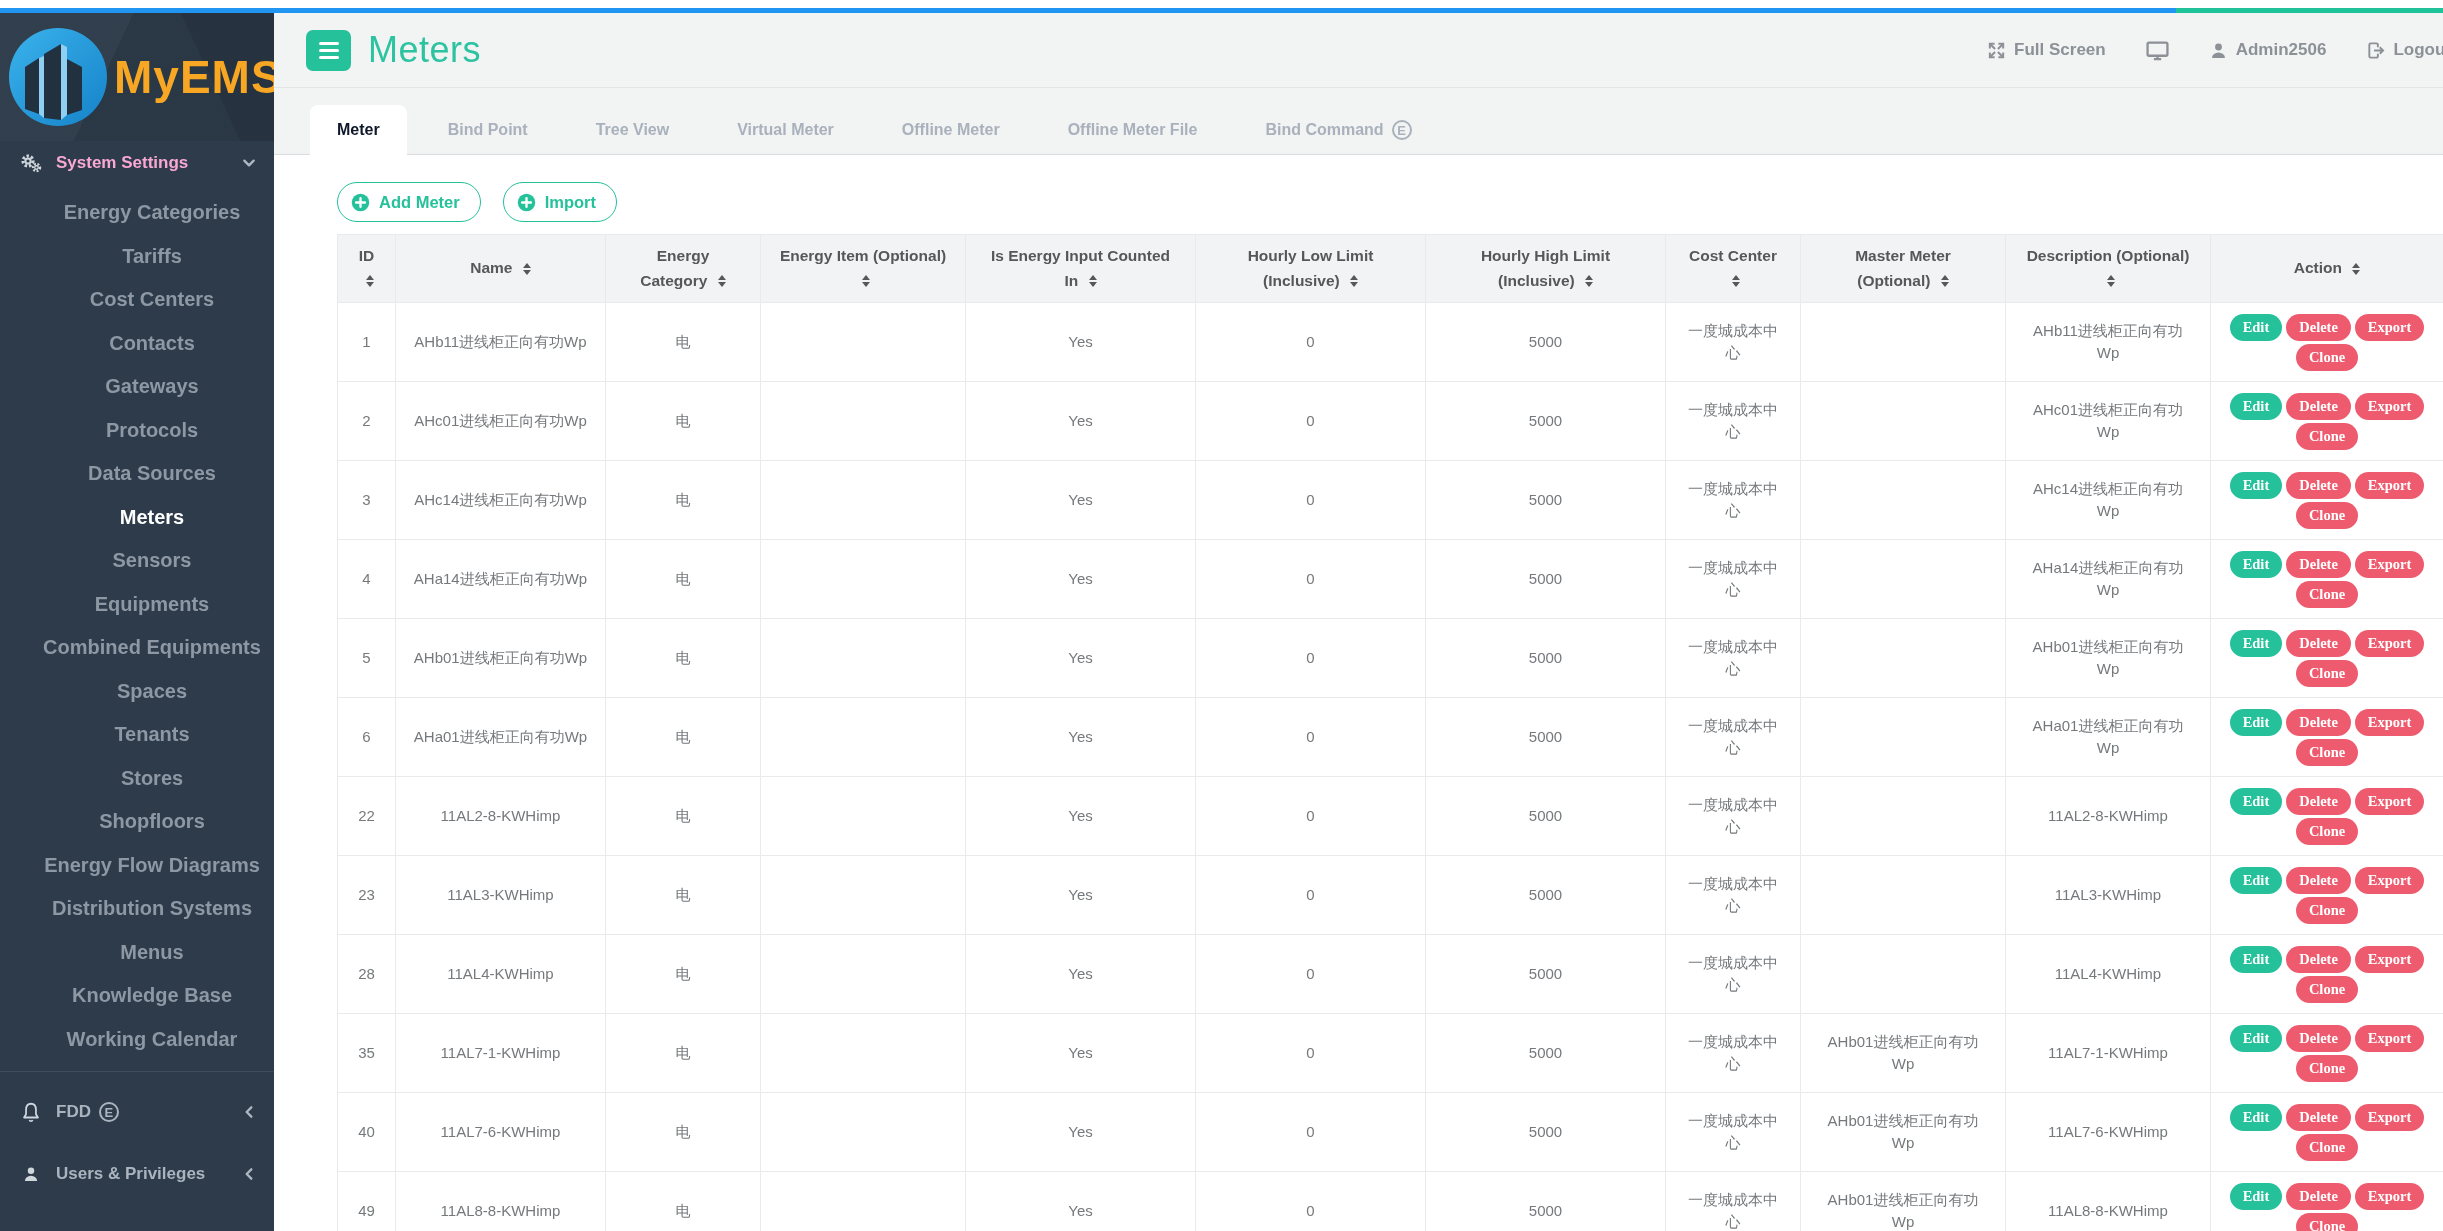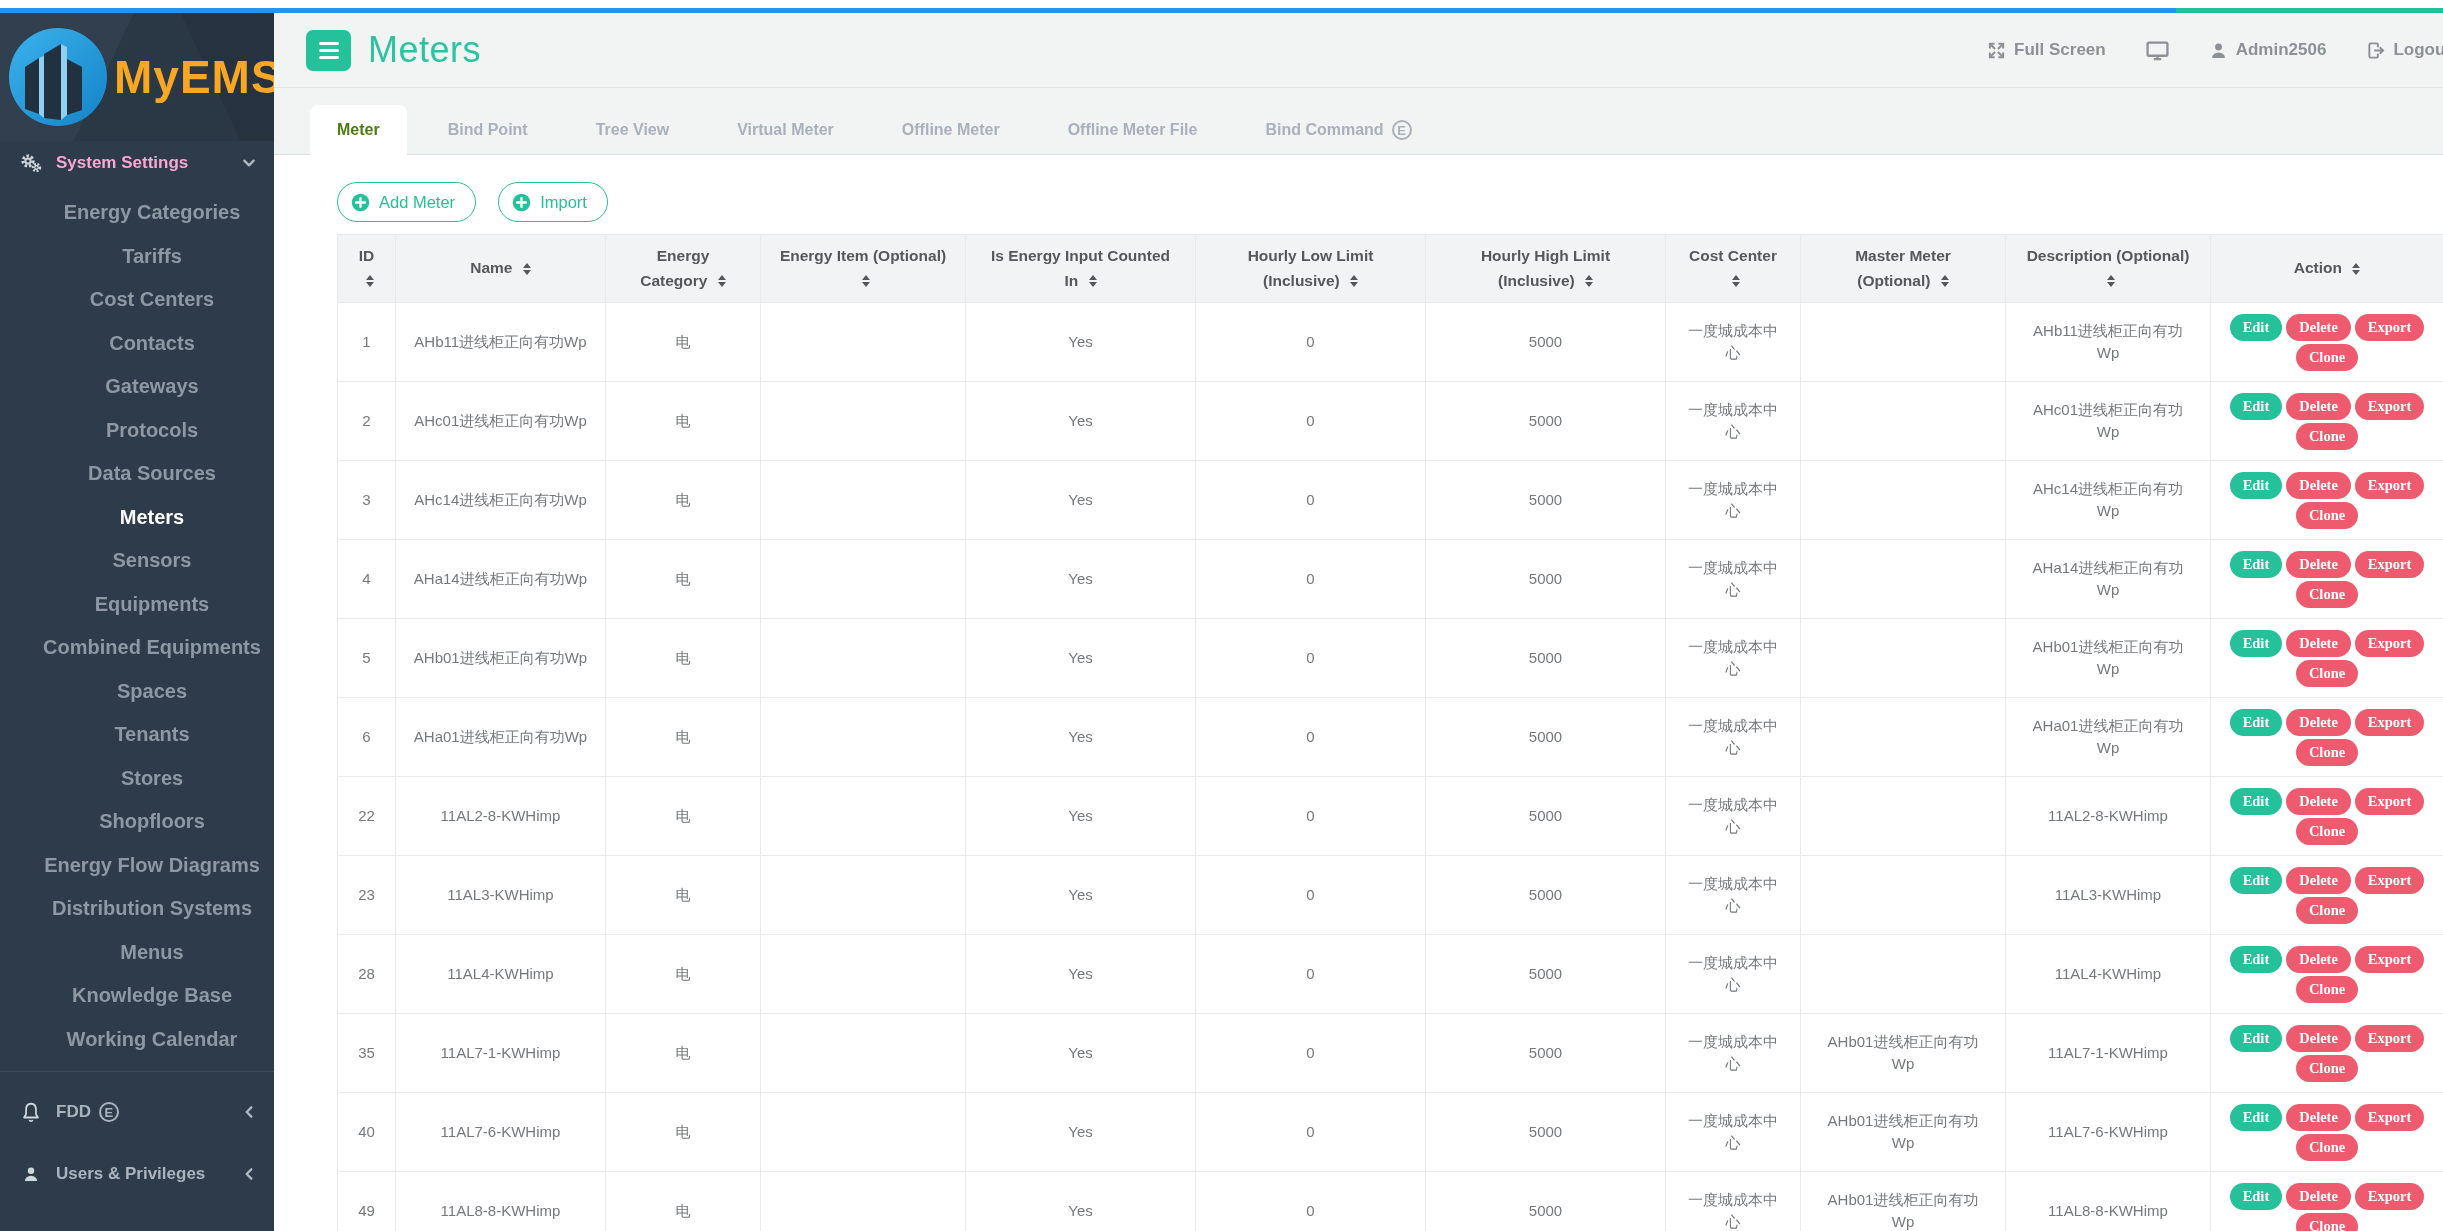--- a/index.html
+++ b/index.html
@@ -44,25 +44,25 @@
   .hamburger span{display:block;width:20px;height:3px;background:#fff;border-radius:2px;}
   .page-title{margin-left:17px;font-size:36px;font-weight:500;color:var(--title);letter-spacing:.5px;}
   .top-actions{margin-left:auto;display:flex;align-items:center;gap:40px;color:#8b9196;font-size:17px;font-weight:600;white-space:nowrap;}
   .top-actions .ta{display:flex;align-items:center;gap:8px;cursor:pointer;}
   .ta-icon{width:19px;height:19px;}
   .ta-icon.mon{width:23px;height:21px;}
   .ta.logout{margin-right:-18px;}
 
   .tabbar{height:67px;display:flex;align-items:flex-end;padding-left:36px;border-bottom:1px solid #d9dde1;gap:14px;}
   .tab{height:50px;display:flex;align-items:center;padding:0 27px;font-size:16px;font-weight:bold;color:#a9b1bc;cursor:pointer;border-radius:8px 8px 0 0;margin-bottom:-1px;}
-  .tab.active{background:#fff;color:#4d7c0f;}
+  .tab.active{background:#fff;color:#0f172a;}
 
   .pane{flex:1;background:#fff;padding:27px 0 0 63px;overflow:hidden;}
   .toolbar{display:flex;gap:22px;}
-  .btn-outline{display:inline-flex;align-items:center;gap:9px;height:40px;padding:0 20px 0 13px;border:1px solid var(--accent);border-radius:20px;background:#fff;color:var(--accent);font-size:16.5px;font-weight:400;cursor:pointer;font-family:inherit;}
+  .btn-outline{display:inline-flex;align-items:center;gap:9px;height:40px;padding:0 20px 0 13px;border:1px solid var(--accent);border-radius:20px;background:#fff;color:var(--accent);font-size:16.5px;font-weight:700;cursor:pointer;font-family:inherit;}
   .plus-ic{width:19px;height:19px;color:var(--accent);}
 
   table{border-collapse:collapse;table-layout:fixed;width:2106px;margin-top:12px;}
   th,td{border:1px solid var(--tborder);text-align:center;vertical-align:middle;word-wrap:break-word;}
   thead th{background:#f2f3f4;height:68px;padding:0 16px;font-size:15.5px;font-weight:bold;color:#55585b;line-height:1.55;cursor:pointer;}
   tbody td{height:79px;padding:10px 16px;font-size:15px;color:#76797c;line-height:1.5;}
   .sort{display:inline-flex;flex-direction:column;gap:2px;margin-left:6px;vertical-align:middle;}
   .sort i{display:block;width:0;height:0;border:4.5px solid transparent;}
   .sort i.up{border-bottom:5.5px solid #55585b;border-top:none;}
   .sort i.dn{border-top:5.5px solid #55585b;border-bottom:none;}

